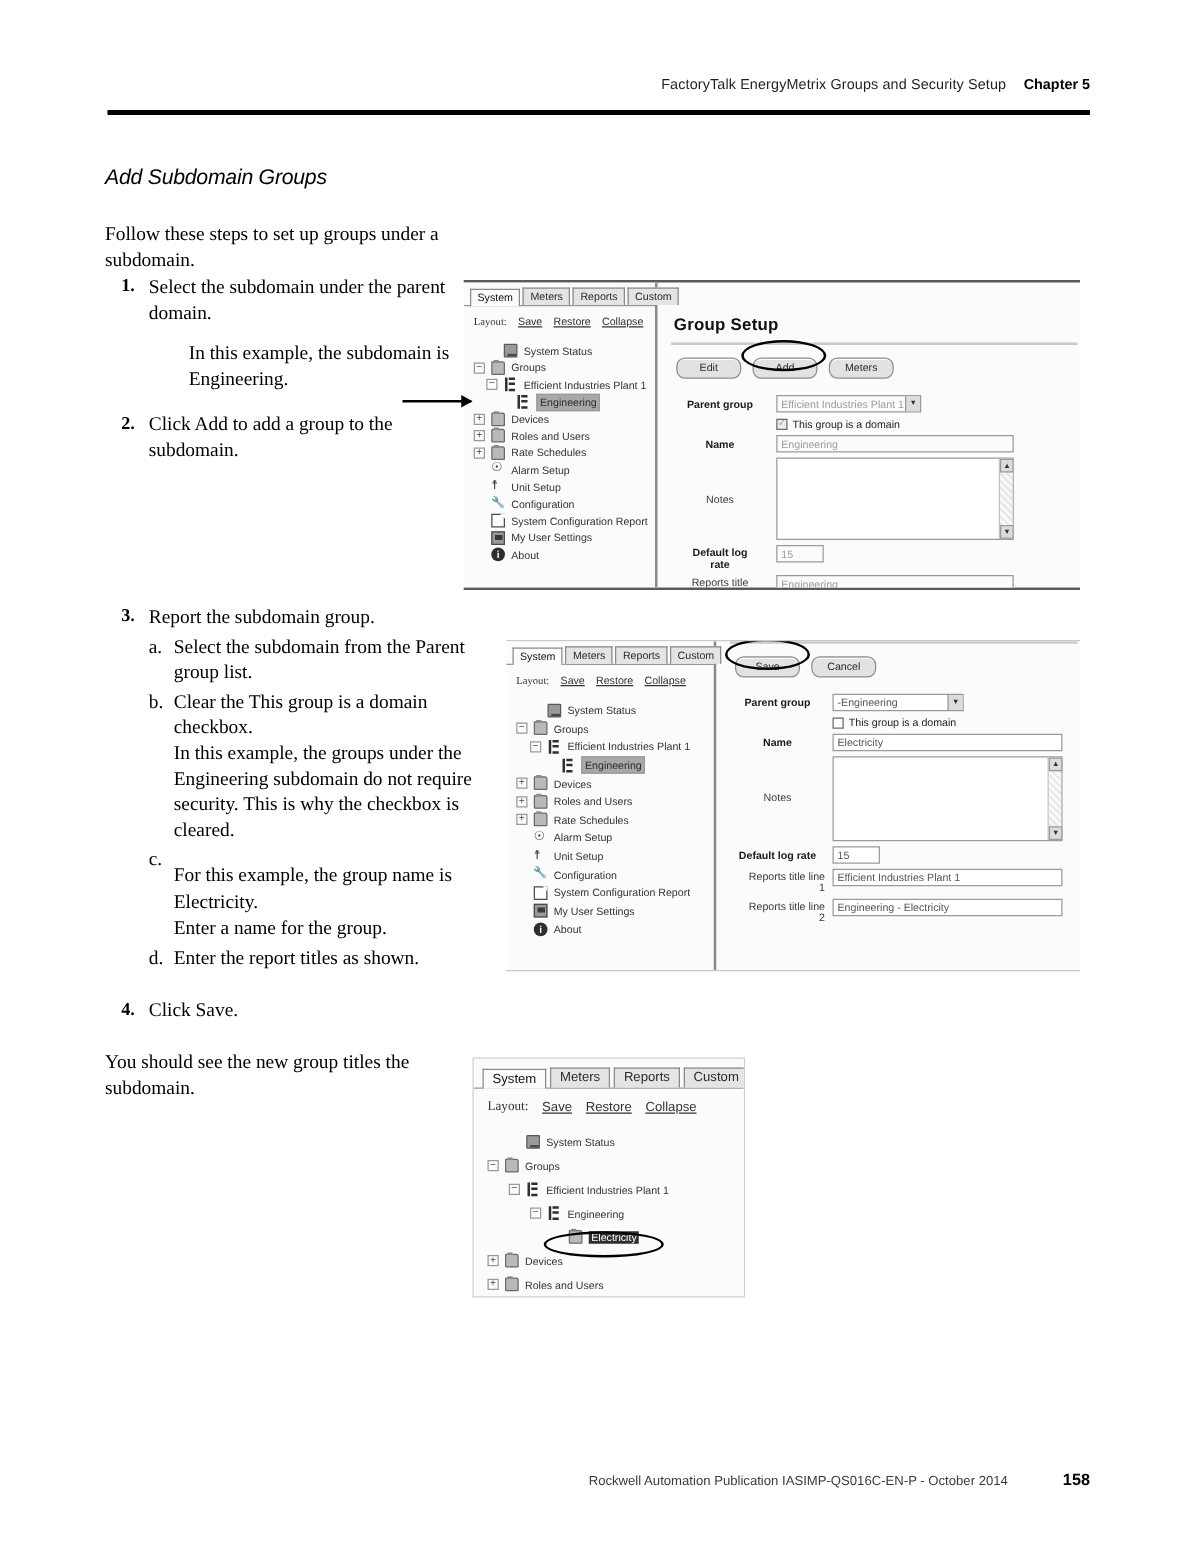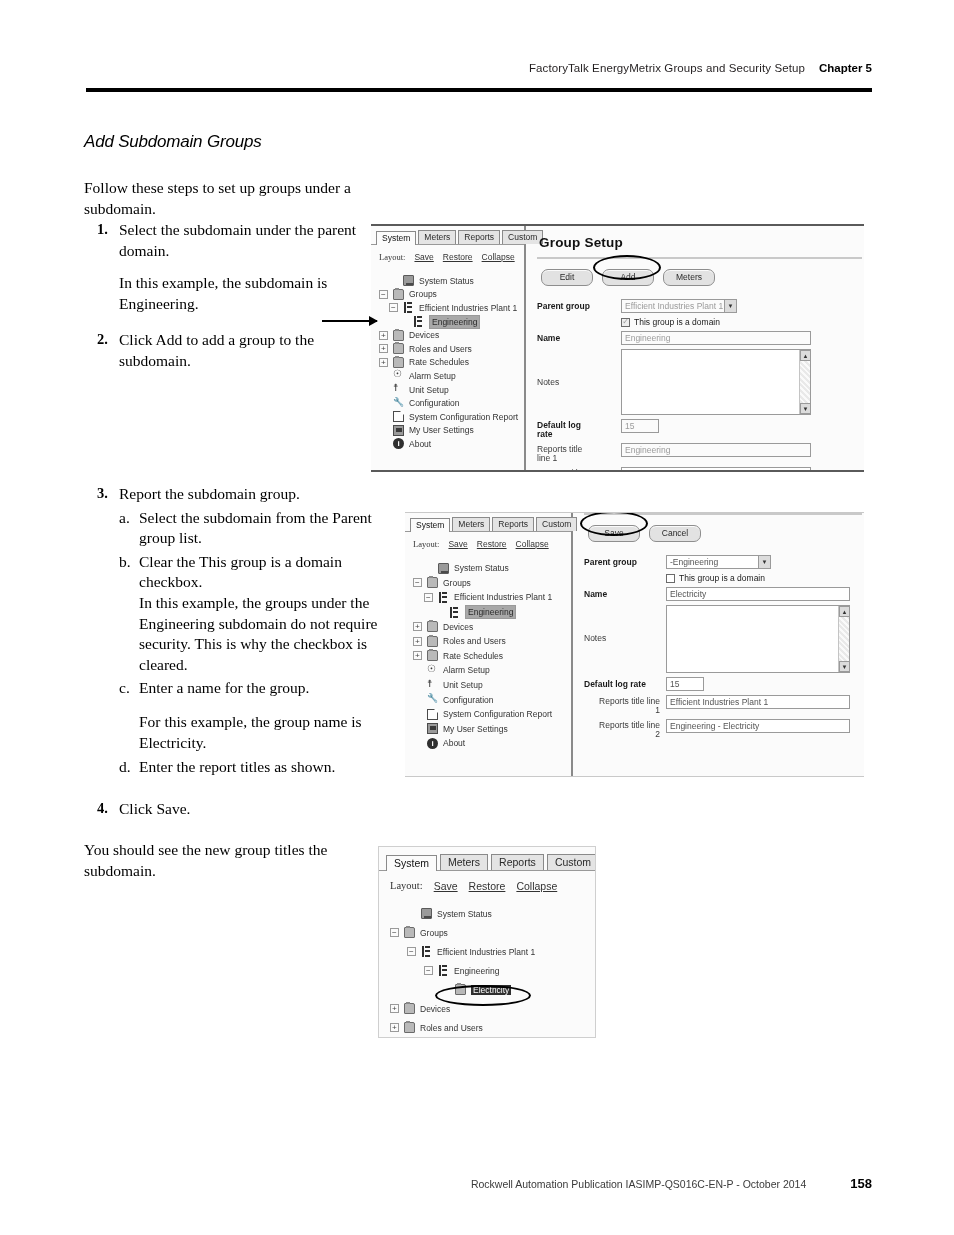--- a/index.html
+++ b/index.html
@@ -38,21 +38,21 @@
     font-size:15.5px; line-height:1.35;
   }
 
   .steps { position:absolute; left:97px; width:270px; }
   .step { display:flex; margin-bottom:2px; }
   .step-num {
     font-weight:bold; font-size:14.5px; width:22px; flex:0 0 22px;
     line-height:1.33;
   }
   .step-body { font-size:15.5px; line-height:1.33; flex:1; }
-  .step-note { font-size:15.5px; line-height:1.33; margin-top:12px; }
+  .step-note { font-size:15.5px; line-height:1.33; margin-top:12px;margin-left:32px; }
 
   .substeps { margin-top:3px; margin-left:22px; }
   .substep { display:flex; margin-bottom:3px; }
   .substep-num { width:20px; flex:0 0 20px; font-size:15.5px; line-height:1.33; }
   .substep-body { font-size:15.5px; line-height:1.33; flex:1; }
 
   .closing {
     position:absolute; left:84px; top:840px; width:275px;
     font-size:15.5px; line-height:1.33;
   }
@@ -147,40 +147,40 @@
   .ic-report::after{ content:""; position:absolute; right:-1px; top:-1px; border-left:4px solid transparent; border-top:4px solid #fff; }
   .ic-user { background:#9a9a9a; border:1px solid #4a4a4a; }
   .ic-user::after{ content:""; position:absolute; left:2px; top:2px; width:6px; height:4px; background:#3a3a3a; }
   .ic-about { background:#2f2f2f; border-radius:50%; color:#fff; font-size:8px; text-align:center; line-height:11px; font-weight:bold; }
   .ic-about::after{ content:"i"; color:#fff; }
 
   
   .contentpane { flex:1 1 auto; position:relative; padding:0 0 0 11px; }
   .panel-title {
     font-size:13.5px; font-weight:bold; color:#111;
-    padding:9px 0 7px 2px; letter-spacing:0.2px;
+    padding:26px 0 7px 2px; letter-spacing:0.2px;
   }
   .panel-rule { height:2px; background:#c9c9c9; margin-right:2px; }
   .btnrow { display:flex; gap:9px; padding:10px 0 0 4px; position:relative; }
   .btn {
     font-size:8.5px; color:#2a2a2a; background:#e2e2e2;
     border:1px solid #8e8e8e; border-radius:7px;
     padding:2px 0 2px 0; width:52px; text-align:center;
     box-shadow: inset 0 1px 0 #fbfbfb;
     line-height:11px;
   }
   .ellipse {
     position:absolute; border:2.5px solid #000; border-radius:50%;
     pointer-events:none;
   }
 
   .form { padding:13px 0 0 0; font-size:8.5px; color:#333; }
   .frow { display:flex; align-items:flex-start; margin-bottom:4px; }
   .flabel {
-    text-align:left; font-weight:bold; color:#1a1a1a; font-size:8.5px;
+    text-align:center; font-weight:bold; color:#1a1a1a; font-size:8.5px;
     padding-top:2px; line-height:10px;
   }
   .flabel.norm { font-weight:normal; color:#3a3a3a; }
   .fctl { padding-left:6px; }
   .inp {
     border:1px solid #9a9a9a; background:#fff;
     font-size:8.5px; color:#555; padding:1px 3px; height:14px;
     line-height:11px; white-space:nowrap; overflow:hidden;
   }
   .inp.dis { background:#fbfbfb; color:#9b9b9b; }
@@ -269,22 +269,22 @@
     <div class="substep">
       <div class="substep-num">b.</div>
       <div class="substep-body">
         <span>Clear the This group is a domain checkbox.</span>
         <div>In this example, the groups under the Engineering subdomain do not require security. This is why the checkbox is cleared.</div>
       </div>
     </div>
     <div class="substep">
       <div class="substep-num">c.</div>
       <div class="substep-body">
+        <div style="margin-top:13px;">For this example, the group name is Electricity.</div>
         <div>Enter a name for the group.</div>
-        <div style="margin-top:13px;">For this example, the group name is Electricity.</div>
       </div>
     </div>
     <div class="substep" style="margin-top:4px;">
       <div class="substep-num">d.</div>
       <div class="substep-body">Enter the report titles as shown.</div>
     </div>
   </div>
 </div>
 
 <div class="steps" style="top:799px;">

